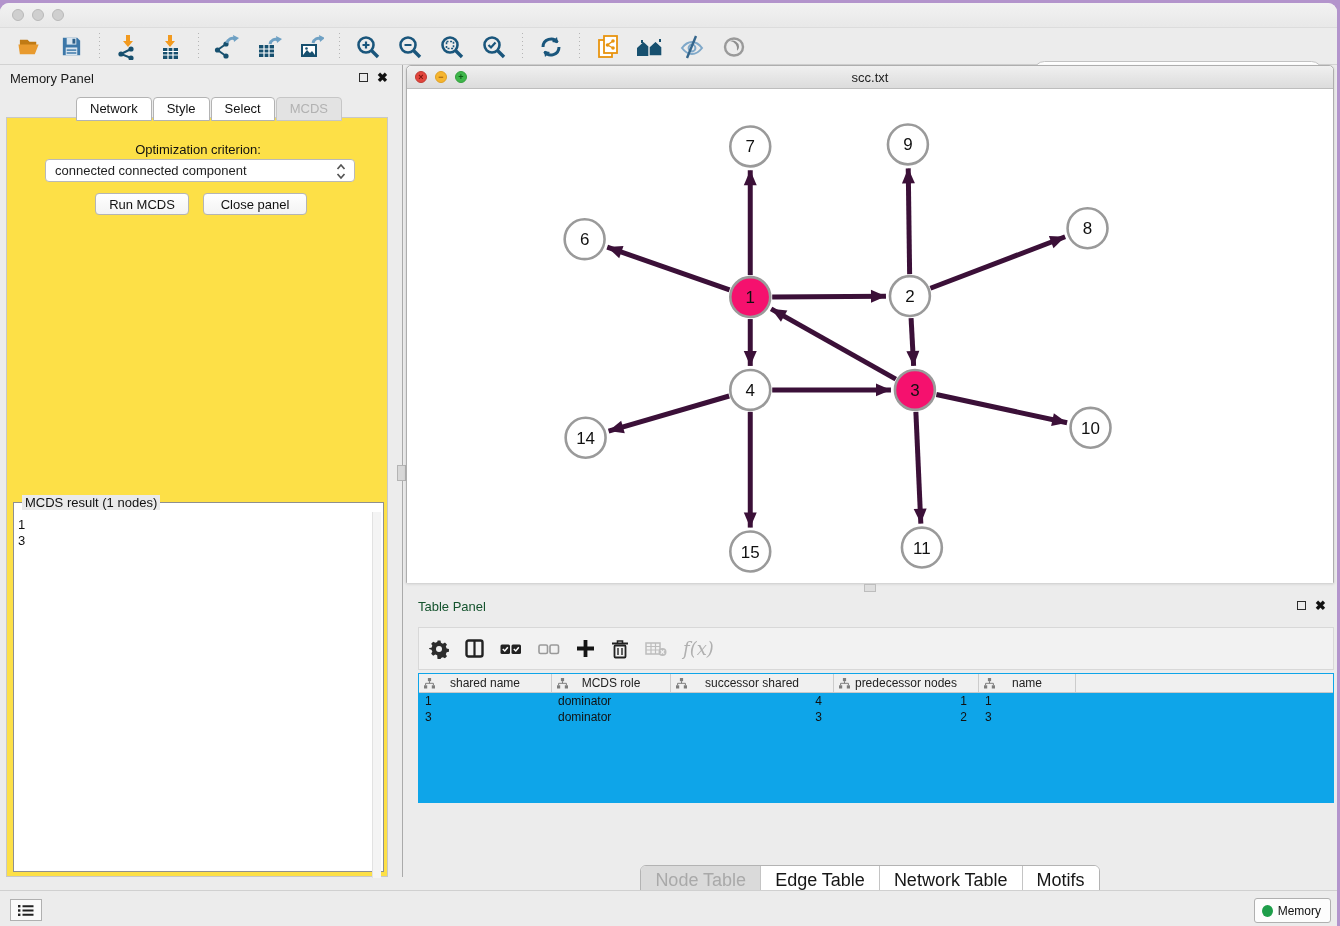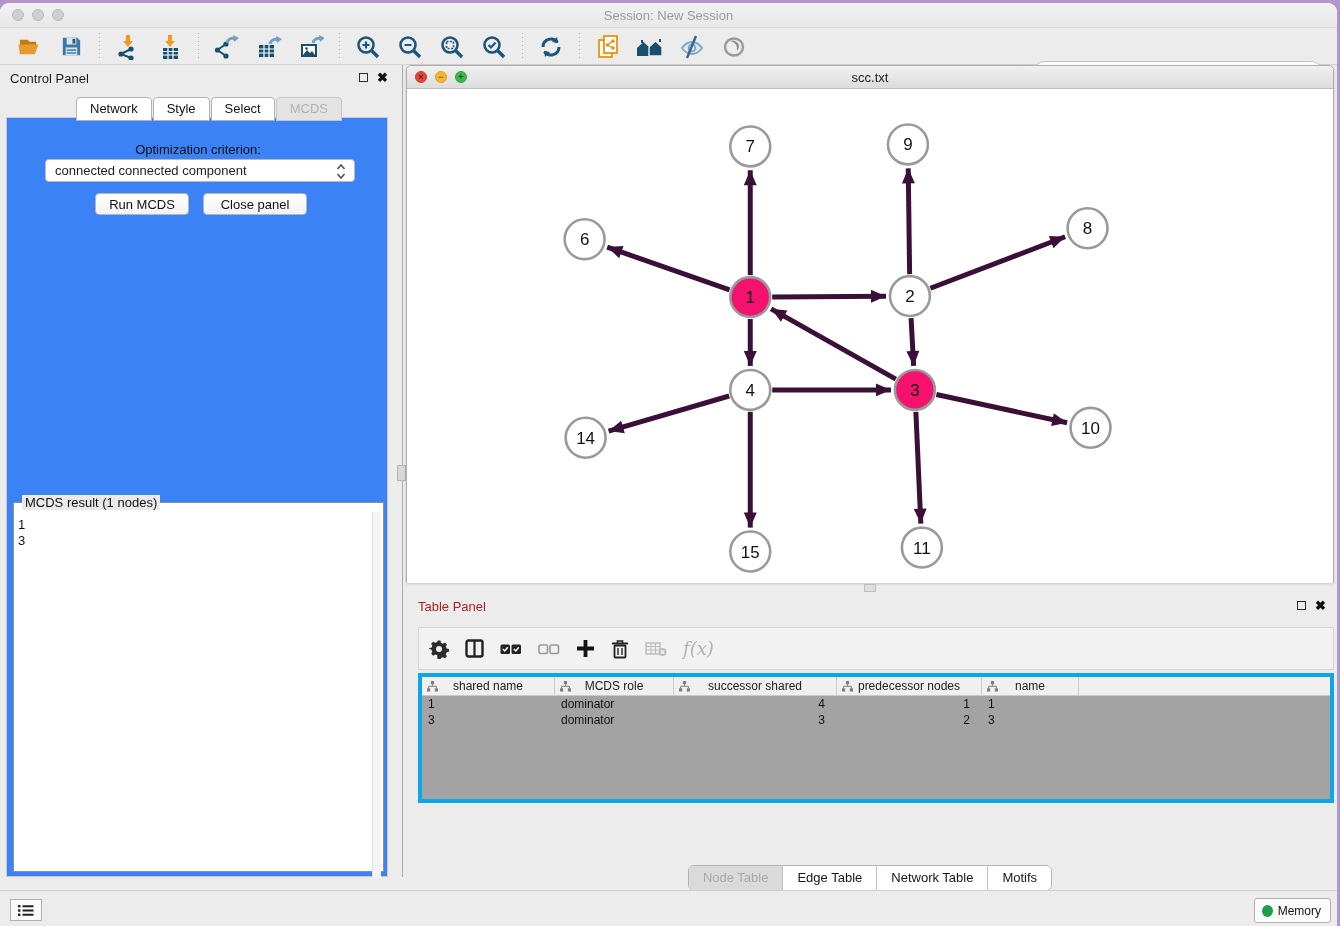--- a/index.html
+++ b/index.html
@@ -32,21 +32,21 @@
   
   .cp-header { position:absolute; left:10px; top:68px; font-size:13px; color:#1b1b1b; }
   .panel-btns { position:absolute; display:flex; gap:9px; align-items:center; }
   .float-glyph { width:9px; height:9px; border:1.5px solid #2c2c2c; display:inline-block; }
   .close-glyph { font-size:13px; font-weight:bold; color:#111; line-height:9px; }
   .cp-tabs { position:absolute; left:76px; top:94px; display:flex; z-index:3; }
   .cp-tab { border:1px solid #b3b3b3; border-radius:4px 4px 0 0; background:#fff;
             padding:3px 13px 4px; margin-right:1px; font-size:13px; color:#111; }
   .cp-tab.active { background:#e3e3e3; color:#b2b2b2; border-color:#c6c6c6; }
   .cp-content { position:absolute; left:6px; top:114px; width:382px; height:760px;
-                background:#3b82f6; border:1px solid #c8c8c8;padding-left:48px; }
+                background:#fde047; border:1px solid #c8c8c8;padding-left:48px; }
   .opt-label { position:absolute; left:0; width:382px; top:24px; text-align:center; color:#111; }
   .dropdown { position:absolute; left:38px; top:41px; width:310px; height:23px; background:#fff;
               border:1px solid #b9b9b9; border-radius:4px; display:flex; align-items:center;
               padding-left:9px; font-size:13px; }
   .dd-spin { position:absolute; right:7px; top:3px; }
   .cp-btn { position:absolute; height:22px; background:linear-gradient(#ffffff,#f3f3f3);
             border:1px solid #b5b5b5; border-radius:4px; font-size:13px; color:#111;
             display:flex; align-items:center; justify-content:center; }
   .result-group { position:absolute; left:6px; top:377px; width:371px; height:377px; }
   .result-border { position:absolute; left:0; top:7px; width:100%; height:370px;
@@ -75,39 +75,39 @@
   .graph-node-label { font-size:17px; fill:#111; }
 
   
   .vsplit-line { position:absolute; left:402px; top:62px; width:1px; height:812px; background:#aaa; }
   .vsplit-handle { position:absolute; left:397px; top:462px; width:9px; height:16px;
                    background:#d8d8d8; border:1px solid #b4b4b4; }
   .hsplit-handle { position:absolute; left:864px; top:581px; width:12px; height:8px;
                    background:#dedede; border:1px solid #bdbdbd; }
 
   
-  .tp-header { position:absolute; left:418px; top:596px; font-size:13px; color:#b91c1c; }
+  .tp-header { position:absolute; left:418px; top:596px; font-size:13px; color:#14532d; }
   .tp-toolbar { position:absolute; left:418px; top:624px; width:916px; height:43px;
                 background:#f2f2f2; border:1px solid #d8d8d8;
                 display:flex; align-items:center; padding-left:10px; gap:16px; }
   .tp-icon { display:flex; align-items:center; justify-content:center; height:28px; }
   .fx { font-family:"DejaVu Serif", serif; font-style:italic; font-size:18px; color:#b0b0b0; }
   .tbl-wrap { position:absolute; left:418px; top:670px; width:916px; height:130px;
-              background:#a3a3a3; border:4px solid #0ea5e9; overflow:hidden; }
+              background:#0ea5e9; border:1px solid #0ea5e9; overflow:hidden; }
   .tbl-headrow { display:flex; height:19px; background:#f0f0f0; border-bottom:1px solid #c9c9c9; }
   .th-cell { position:relative; border-right:1px solid #cccccc; display:flex;
              align-items:center; justify-content:center; font-size:12px; color:#222; }
   .th-cell svg { position:absolute; left:5px; top:4px; }
   .tbl-row { display:flex; height:16px; font-size:12px; color:#111; }
   .td-cell { overflow:hidden; white-space:nowrap; padding-top:1px; }
   .td-left { text-align:left; padding-left:6px; }
   .td-right { text-align:right; padding-right:12px; }
   .bottom-tabs { position:absolute; top:862px; left:406px; width:928px; display:flex; justify-content:center; }
   .seg { display:flex; border:1px solid #b3b3b3; border-radius:6px; overflow:hidden; background:#fff; }
-  .seg-tab { padding:4px 14px 5px; font-size:13px; color:#161616; border-left:1px solid #c4c4c4; background:#fff; }
+  .seg-tab { padding:4px 14px 5px; font-size:18px; color:#161616; border-left:1px solid #c4c4c4; background:#fff; }
   .seg-tab:first-child { border-left:none; }
   .seg-tab.active { background:#dadada; color:#a9a9a9; }
 
   
   .statusbar { position:absolute; left:0; top:887px; width:100%; height:36px;
                background:#ececec; border-top:1px solid #d0d0d0; }
   .console-btn { position:absolute; left:10px; top:8px; width:32px; height:22px; background:#fafafa;
                  border:1px solid #b0b0b0; display:flex; align-items:center; justify-content:center; }
   .memory-btn { position:absolute; right:6px; top:7px; height:25px; padding:0 9px 0 7px;
                 background:#fdfdfd; border:1px solid #b0b0b0; border-radius:3px;
@@ -121,21 +121,20 @@
 <body>
 
 <div class="app">
 
   <div class="titlebar">
     <div class="tl-dots">
       <div class="tl-dot"></div>
       <div class="tl-dot"></div>
       <div class="tl-dot"></div>
     </div>
-    <div class="win-title">Session: New Session</div>
   </div>
 
   <div class="toolbar">
     <div class="tb-icon">
       <svg width="25" height="25" viewBox="0 0 26 26">
           <path d="M3 6h8l2 2h7v4H3z" fill="#c07a14"></path>
           <path d="M1.5 11h21l-4 10H3z" fill="#e89a2e"></path>
         </svg>
     </div>
     <div class="tb-icon">
@@ -265,21 +264,21 @@
     </div>
     <div class="searchbox">
       <svg width="14" height="14" viewBox="0 0 14 14">
           <circle cx="5.5" cy="5.5" r="4" stroke="#8a8a8a" stroke-width="1.4" fill="none"></circle>
           <path d="M8.5 8.5L13 13" stroke="#8a8a8a" stroke-width="1.4"></path>
         </svg>
       <input placeholder="" style="">
     </div>
   </div>
 
-  <div class="cp-header">Control Panel</div>
+  <div class="cp-header">Memory Panel</div>
   <div class="panel-btns" style="left:359px; top:70px;">
     <span class="float-glyph"></span>
     <span class="close-glyph">✖</span>
   </div>
   <div class="cp-tabs" id="cp-tabs">
       <div class="cp-tab">Network</div>
       <div class="cp-tab">Style</div>
       <div class="cp-tab">Select</div>
       <div class="cp-tab active">MCDS</div>
     </div>

